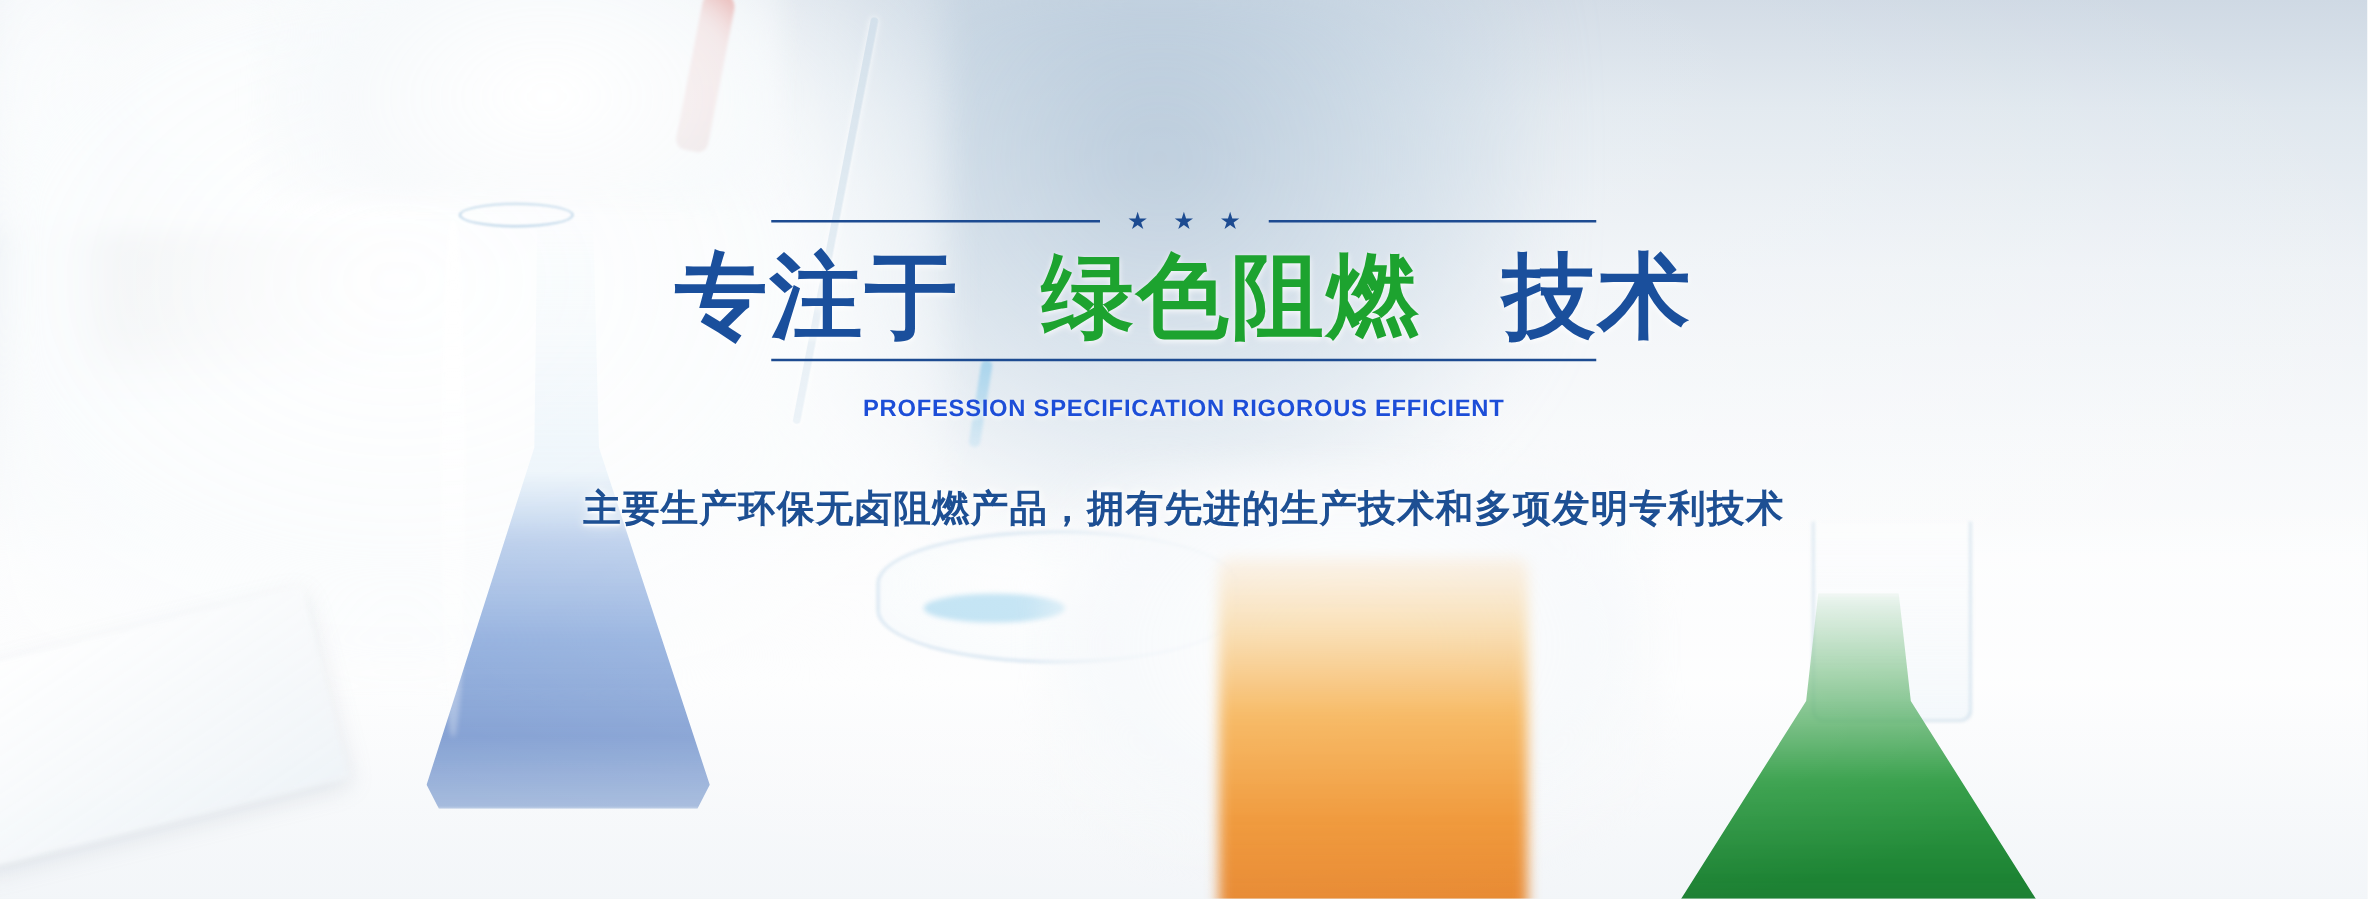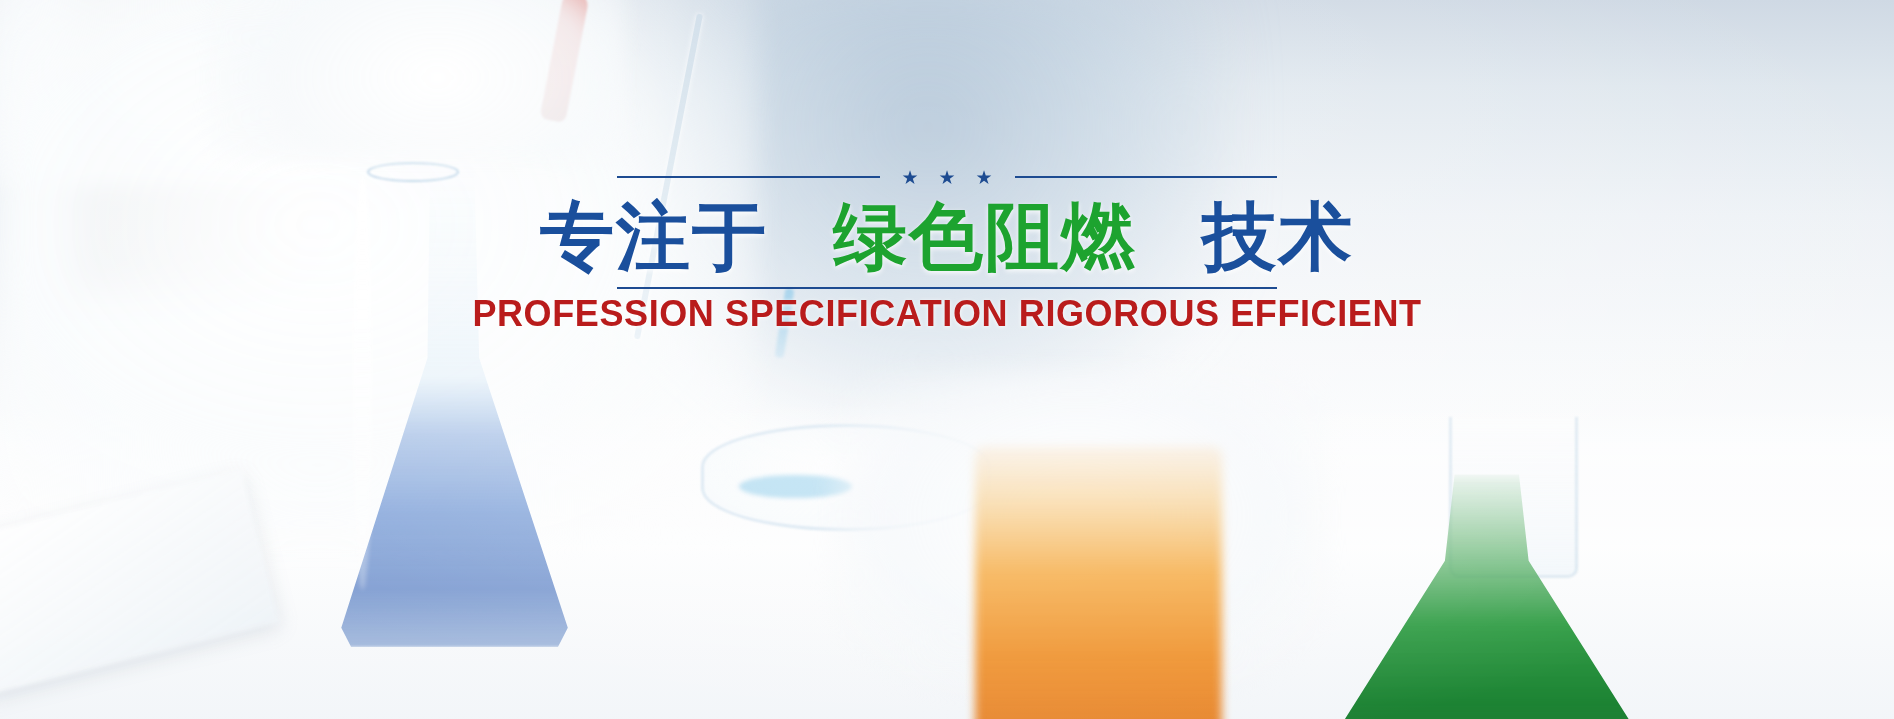--- a/index.html
+++ b/index.html
@@ -281,25 +281,25 @@
   
   .underline {
     width: 660px;
     height: 2px;
     background: #1d4b91;
     margin-top: 8px;
   }
 
   
   .subtitle {
-    margin-top: 4px;
-    font-size: 36px;
+    margin-top: 28px;
+    font-size: 19px;
     font-weight: 700;
     letter-spacing: 0.6px;
-    color: #b91c1c;
+    color: #1d4ed8;
     white-space: nowrap;
     text-shadow: 0 1px 4px rgba(255,255,255,0.9);
   }
 
   
   .tagline {
     margin-top: 48px;
     font-size: 30px;
     font-weight: 700;
     letter-spacing: 1px;
@@ -356,15 +356,16 @@
       <span class="hl-gap"></span>
       <span class="hl-green">绿色阻燃</span>
       <span class="hl-gap"></span>
       <span class="hl-blue">技术</span>
     </div>
 
     <div class="underline"></div>
 
     <div class="subtitle">PROFESSION SPECIFICATION RIGOROUS EFFICIENT</div>
 
+    <div class="tagline">主要生产环保无卤阻燃产品，拥有先进的生产技术和多项发明专利技术</div>
 
   </div>
 </div>
 
 </body></html>

